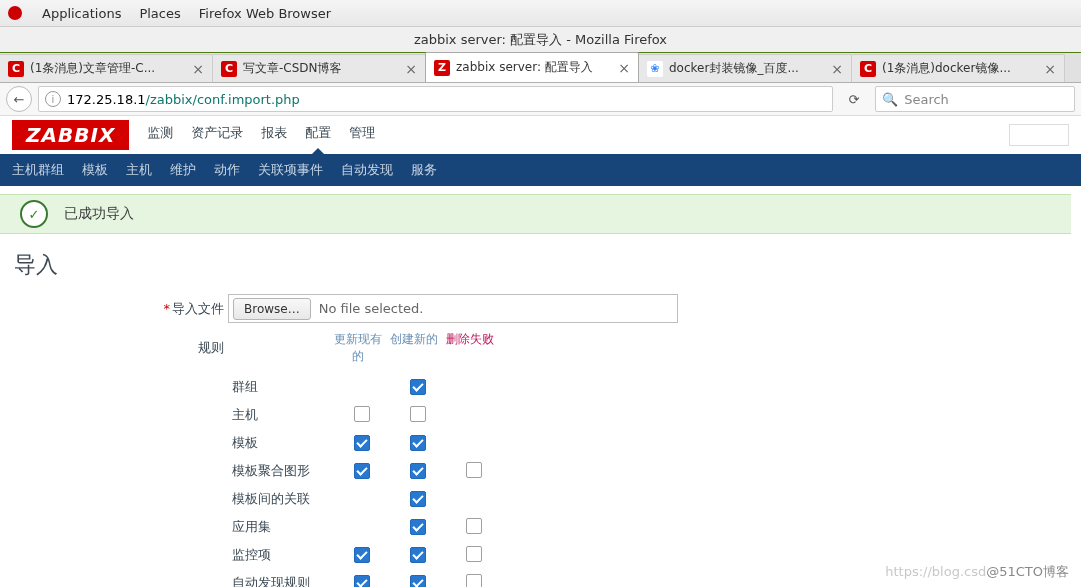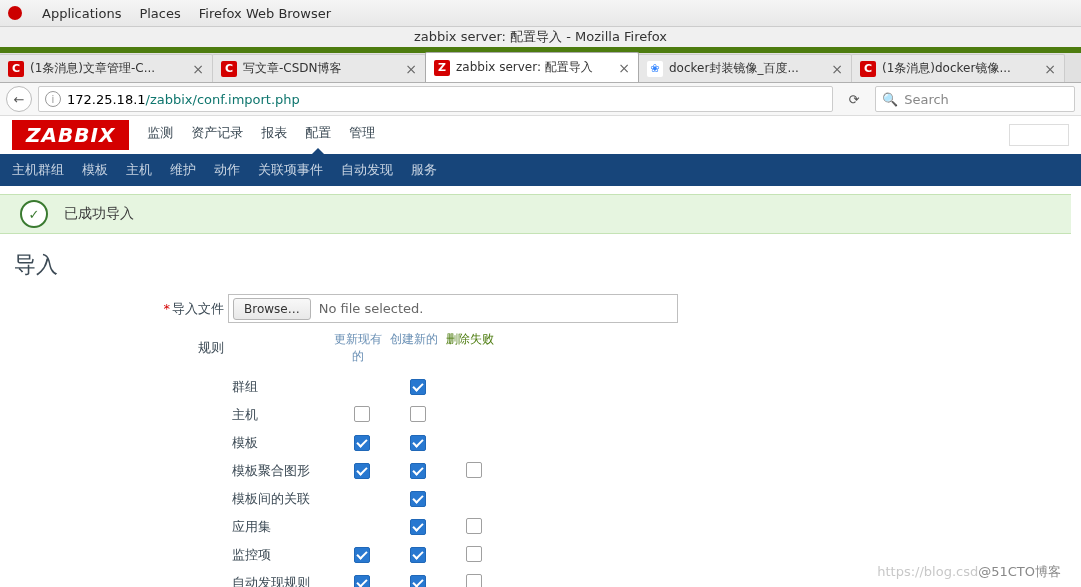--- a/index.html
+++ b/index.html
@@ -4,21 +4,21 @@
   <style>
     * { margin: 0; padding: 0; box-sizing: border-box; font-family: "DejaVu Sans", "Liberation Sans", Arial, sans-serif; }
     body { background: #fff; font-size: 13px; color: #333; width: 1081px; height: 587px; overflow: hidden; position: relative; }
     
     
     .gnome-bar { background: linear-gradient(#f5f5f5, #e8e8e8); border-bottom: 1px solid #ccc; height: 27px; display: flex; align-items: center; padding: 0 8px; gap: 18px; font-size: 13px; color: #2e2e2e; }
     .gnome-bar .rh-icon { width: 14px; height: 14px; border-radius: 50%; background: #c00; margin-right: 2px; }
     .gnome-bar span { cursor: default; }
 
     
-    .ff-title { background: #f0f0f0; height: 26px; display: flex; align-items: center; justify-content: center; font-size: 13px; color: #333; border-bottom: 6px solid #4d7c0f; }
+    .ff-title { background: #f0f0f0; height: 26px; display: flex; align-items: center; justify-content: center; font-size: 13px; color: #333; border-bottom: 1px solid #4d7c0f; }
     
     
     .tab-strip { background: #e1e1e1; height: 30px; display: flex; align-items: flex-end; border-bottom: 1px solid #b0b0b0; }
     .tab { display: flex; align-items: center; height: 28px; padding: 0 8px; background: #e8e8e8; border: 1px solid #ccc; border-bottom: none; margin-right: 0; margin-left: -1px; max-width: 214px; min-width: 0; flex: 0 1 214px; font-size: 12px; color: #333; cursor: default; border-radius: 2px 2px 0 0; }
     .tab.active { background: #fff; border-color: #aaa; height: 30px; z-index: 2; }
     .tab-favicon { width: 16px; height: 16px; margin-right: 6px; flex-shrink: 0; display:flex; align-items:center; justify-content:center; font-size:11px; font-weight:bold; border-radius:2px; }
     .tab-label { white-space: nowrap; overflow: hidden; text-overflow: ellipsis; flex: 1; }
     .tab-close { margin-left: 6px; color: #666; font-size: 14px; line-height:1; flex-shrink:0; cursor:pointer; }
     
     
@@ -65,21 +65,21 @@
     .rules-row { display:flex; align-items:center; height: 28px; font-size:13px; color:#3c4a55; }
     .rules-name { width: 102px; text-align:left; }
     .rules-cell { width: 56px; text-align:center; }
     .rules-label-col { width: 82px; text-align: right; padding-right: 4px; color:#3c4a55; }
     
     .cb { width:16px; height:16px; border:1px solid #a0a0a0; border-radius:2px; display:inline-flex; align-items:center; justify-content:center; background:#fff; cursor:pointer; position:relative; }
     .cb.checked { background:#2878d0; border-color:#2068b8; }
     .cb.checked::after { content:""; width:4px; height:8px; border:solid #fff; border-width:0 2px 2px 0; transform:rotate(45deg); margin-bottom:2px; }
     
     
-    .watermark { position:absolute; right:20px; bottom:6px; font-size:13px; color:#c8c8c8; }
+    .watermark { position:absolute; right:12px; bottom:6px; font-size:13px; color:#c8c8c8; }
     .watermark .dark { color:#888; }
   </style>
 </head>
 <body>
 
 <div class="gnome-bar">
   <span class="rh-icon"></span>
   <span>Applications</span>
   <span>Places</span>
   <span>Firefox Web Browser</span>
@@ -174,21 +174,21 @@
       <div class="browse-btn">Browse…</div>
       <div class="file-status">No file selected.</div>
     </div>
   </div>
   <div class="form-row">
     <div class="form-label">规则</div>
     <div style="display:flex;">
       <div class="rules-name"></div>
       <div class="rules-cell" style="width:56px;"><span style="color:#6a90b5;font-size:12px;">更新现有的</span></div>
       <div class="rules-cell" style="width:56px;"><span style="color:#6a90b5;font-size:12px;">创建新的</span></div>
-      <div class="rules-cell" style="width:56px;"><span style="color:#4d7c0f;font-size:12px;">删除失败</span></div>
+      <div class="rules-cell" style="width:56px;"><span style="color:#be185d;font-size:12px;">删除失败</span></div>
     </div>
   </div>
 </div>
 <div class="rules-grid" id="rules-grid">
     <div class="rules-row">
       <div class="rules-label-col"></div>
       <div class="rules-name">群组</div>
       <div class="rules-cell"></div>
       <div class="rules-cell"><span class="cb checked"></span></div>
       <div class="rules-cell"></div>

